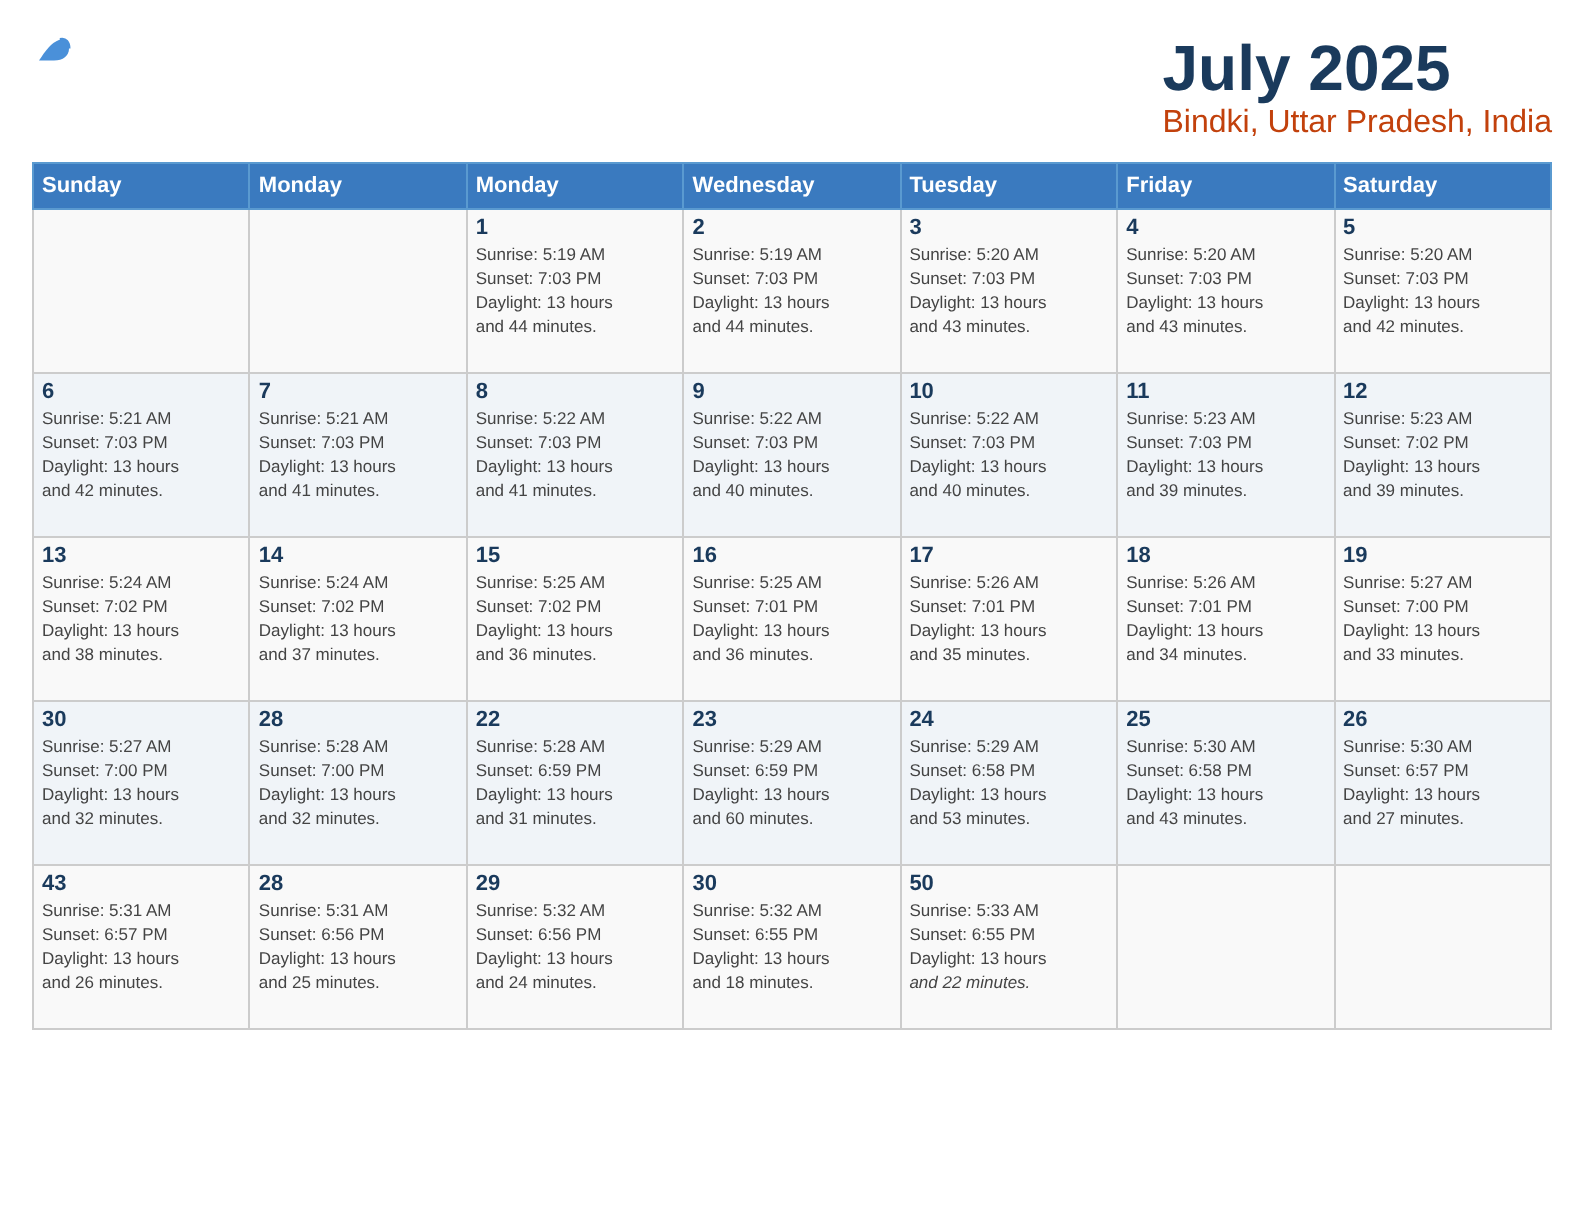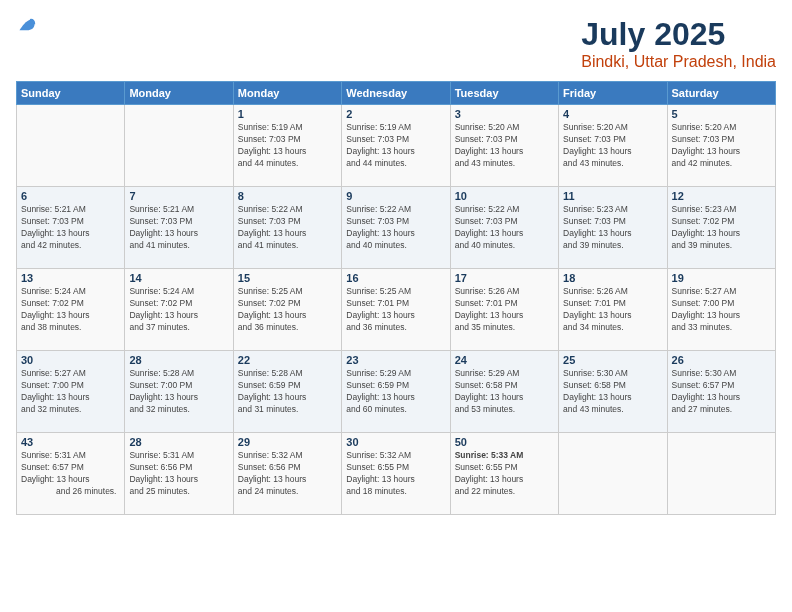--- a/index.html
+++ b/index.html
@@ -375,21 +375,21 @@
             </div>
           </td>
         </tr>
         <tr>
           <td>
             <span class="day-number">43</span>
             <div class="day-info">
               <span style="display: block;">Sunrise: 5:31 AM</span>
               <span style="display: block;">Sunset: 6:57 PM</span>
               <span style="display: block;">Daylight: 13 hours</span>
-              <span style="display: block; margin-left: 35px;">and 26 minutes.</span>
+              <span style="display: block;">and 26 minutes.</span>
             </div>
           </td>
           <td>
             <span class="day-number">28</span>
             <div class="day-info">
               <span style="display: block;">Sunrise: 5:31 AM</span>
               <span style="display: block;">Sunset: 6:56 PM</span>
               <span style="display: block;">Daylight: 13 hours</span>
               <span style="display: block;">and 25 minutes.</span>
             </div>
@@ -408,24 +408,24 @@
             <div class="day-info">
               <span style="display: block;">Sunrise: 5:32 AM</span>
               <span style="display: block;">Sunset: 6:55 PM</span>
               <span style="display: block;">Daylight: 13 hours</span>
               <span style="display: block;">and 18 minutes.</span>
             </div>
           </td>
           <td>
             <span class="day-number">50</span>
             <div class="day-info">
-              <span style="display: block; font-weight: bold;">Sunrise: 5:33 AM</span>
+              <span style="display: block;">Sunrise: 5:33 AM</span>
               <span style="display: block;">Sunset: 6:55 PM</span>
               <span style="display: block;">Daylight: 13 hours</span>
-              <span style="display: block;">and 22 minutes.</span>
+              <span style="display: block; font-style: italic;">and 22 minutes.</span>
             </div>
           </td>
           <td class="empty"></td>
           <td class="empty"></td>
         </tr>
       </tbody>
   </table>
 </div>
 
 </body></html>

